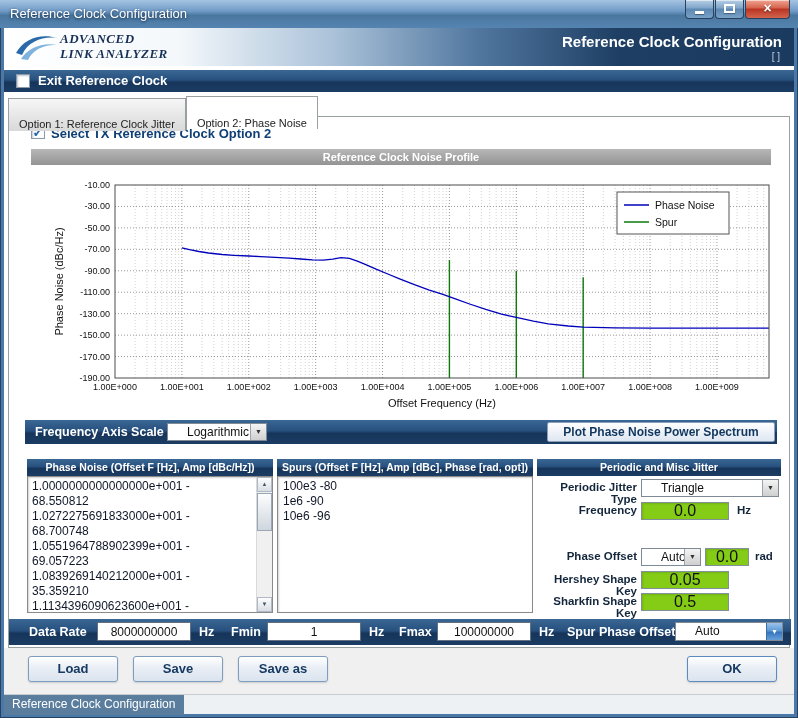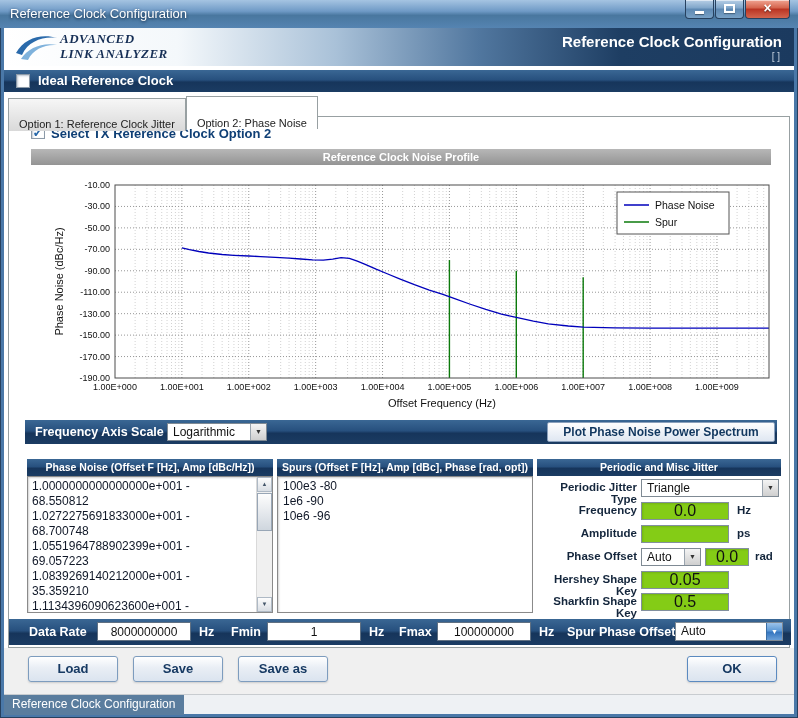--- a/index.html
+++ b/index.html
@@ -59,21 +59,21 @@
   .chart-header { position:absolute; left:22px; top:32px; width:740px; height:24px;
                   background:linear-gradient(180deg,#b7b7b7,#828282); color:#fff; font-weight:bold;
                   font-size:11px; text-align:center; line-height:16px; }
   #chart-svg { position:absolute; left:22px; top:48px; background:#fff; }
   #chart-svg text { font-family:"Liberation Sans",sans-serif; }
 
   
   .freq-bar { position:absolute; left:16px; top:303px; width:752px; height:24px; }
   .freq-label { position:absolute; left:10px; top:5px; color:#fff; font-weight:bold; font-size:12.5px; }
   .combo { position:absolute; display:flex; background:#fff; border:1px solid #7f8a94; height:18px; }
-  .combo-text { flex:1; font-size:12px; padding:1px 5px; color:#111; white-space:nowrap; overflow:hidden; }
+  .combo-text { flex:1; font-size:12px; padding:1px 19px; color:#111; white-space:nowrap; overflow:hidden; }
   .combo-arrow { width:16px; background:linear-gradient(180deg,#f4f4f4,#cfcfcf); border-left:1px solid #9aa4ae;
                  text-align:center; font-size:7px; line-height:16px; color:#333; }
   .combo-arrow.aero { background:linear-gradient(180deg,#9cc3ea,#5e9ad6 45%,#3576c0 55%,#6aa0d8); color:#fff;
                       border-left:1px solid #3a6ea5; }
   .plot-btn { position:absolute; left:522px; top:2px; width:228px; height:20px;
               background:linear-gradient(180deg,#fefefe,#dfe7f2); border:1px solid #8aa0bc; border-radius:2px;
               color:#11375f; font-weight:bold; font-size:12px; text-align:center; line-height:18px; }
 
   
   .panel-hdr { position:absolute; top:342px; height:17px; color:#fff; font-weight:bold; font-size:10.5px;
@@ -143,21 +143,21 @@
       <div class="logo-text">
         <div class="logo-line">ADVANCED</div>
         <div class="logo-line">LINK ANALYZER</div>
       </div>
       <div class="header-title">Reference Clock Configuration</div>
       <div class="header-sub">[ ]</div>
     </div>
 
     <div class="ideal-bar navy">
       <span class="cb" style="left:12px; top:4px;"></span>
-      <span class="ideal-label">Ideal Reference Clock</span>
+      <span class="ideal-label">Exit Reference Clock</span>
     </div>
 
     <div class="tabs">
       <div class="tab">Option 1: Reference Clock Jitter</div>
       <div class="tab active">Option 2: Phase Noise</div>
     </div>
 
     <div class="page">
 
       <span class="cb" style="left:22px; top:8px;">
@@ -339,25 +339,20 @@
         <div class="combo" style="left:104px; top:0; width:138px;">
           <span class="combo-text">Triangle</span>
           <span class="combo-arrow">▼</span>
         </div>
       </div>
       <div class="jrow" style="top:385px;">
         <span class="jl">Frequency</span>
         <input class="ji" style="left: 104px; width: 88px;" value="0.0">
         <span class="junit" style="left:200px;">Hz</span>
       </div>
-      <div class="jrow" style="top:408px;">
-        <span class="jl">Amplitude</span>
-        <input class="ji" style="left: 104px; width: 88px;" value="">
-        <span class="junit" style="left:200px;">ps</span>
-      </div>
       <div class="jrow" style="top:431px;">
         <span class="jl">Phase Offset</span>
         <div class="combo" style="left:104px; top:0; width:60px;">
           <span class="combo-text">Auto</span>
           <span class="combo-arrow">▼</span>
         </div>
         <input class="ji" style="left: 168px; width: 44px;" value="0.0">
         <span class="junit" style="left:218px;">rad</span>
       </div>
       <div class="jrow" style="top:454px;">

